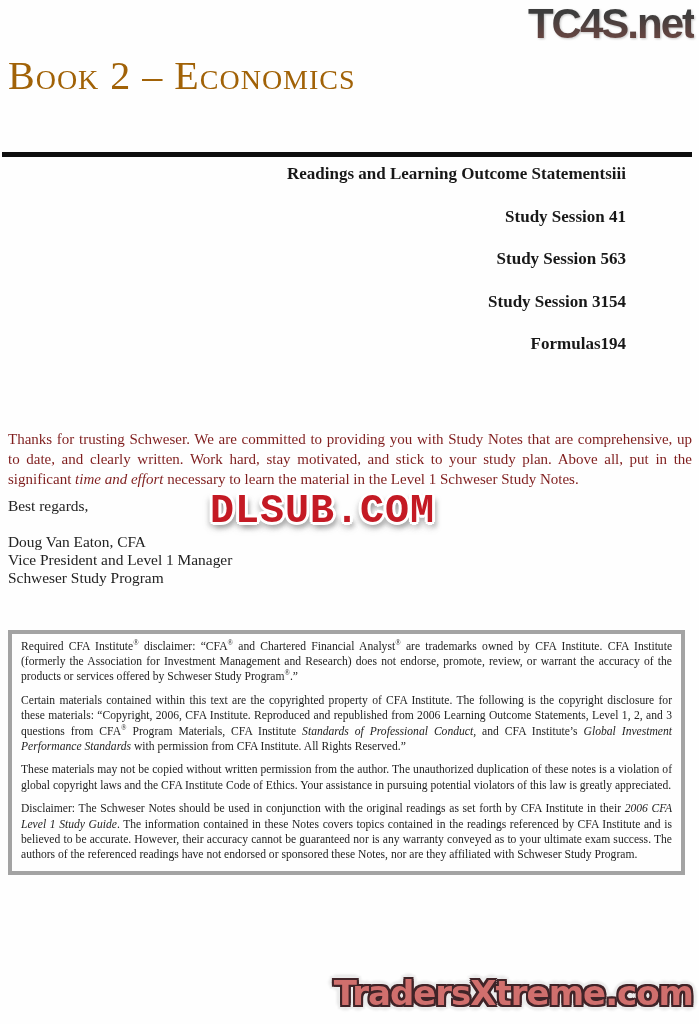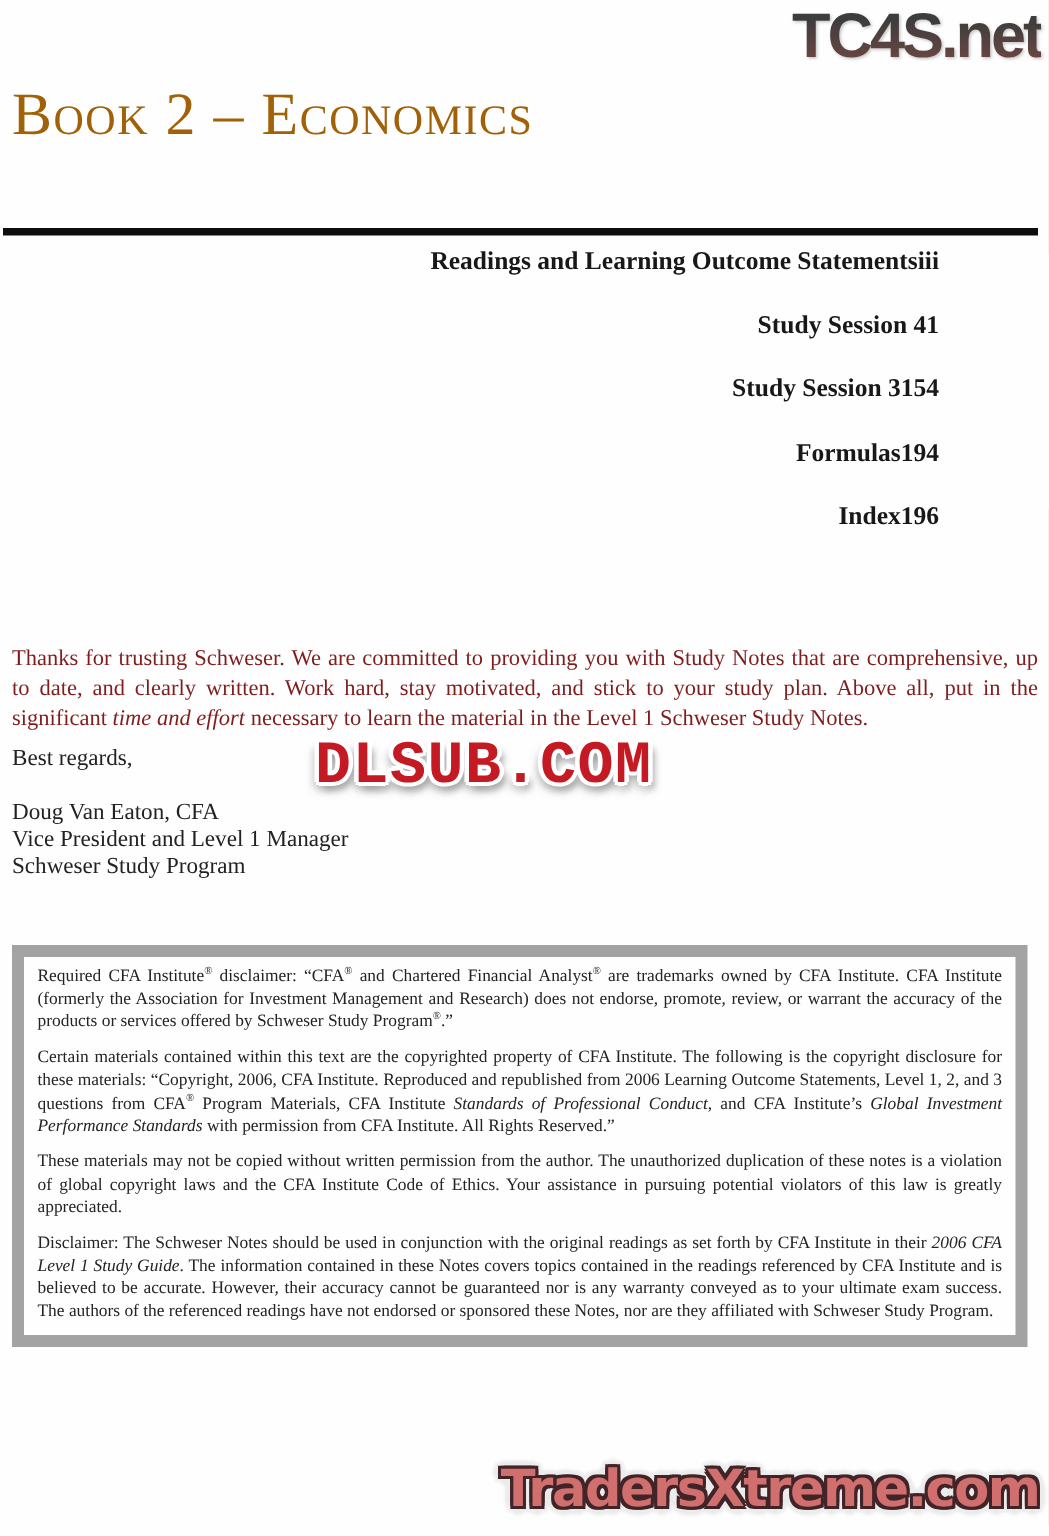--- a/index.html
+++ b/index.html
@@ -80,21 +80,21 @@
       -3px 0 0 #fff, 3px 0 0 #fff, 0 -3px 0 #fff, 0 3px 0 #fff,
       4px 5px 5px rgba(140,140,140,.75),
       -4px 4px 5px rgba(160,160,160,.5),
       0 6px 6px rgba(150,150,150,.5);
   }
 
   
   .disclaimer-box{
     position:absolute;top:630px;left:8px;width:677px;
     box-sizing:border-box;
-    border:8px solid #a3a3a3;
+    border:4px solid #a3a3a3;
     padding:5px 9px 9px 9px;
     font-size:11.6px;line-height:15.2px;color:#232323;
     text-align:justify;
   }
   .disclaimer-box p{margin:0 0 8.5px 0;}
   .disclaimer-box p:last-child{margin-bottom:0;}
   .run-i{font-style:italic;}
   .run-sup{font-size:.62em;vertical-align:super;line-height:0;}
 
   
@@ -125,30 +125,30 @@
   <div class="toc">
     <div class="toc-row">
       <span class="toc-label">Readings and Learning Outcome Statements</span>
       <span class="toc-page">iii</span>
     </div>
     <div class="toc-row">
       <span class="toc-label">Study Session 4</span>
       <span class="toc-page">1</span>
     </div>
     <div class="toc-row">
+      <span class="toc-label">Study Session 5</span>
+      <span class="toc-page">63</span>
+    </div>
+    <div class="toc-row">
       <span class="toc-label">Study Session 3</span>
       <span class="toc-page">154</span>
     </div>
     <div class="toc-row">
       <span class="toc-label">Formulas</span>
       <span class="toc-page">194</span>
-    </div>
-    <div class="toc-row">
-      <span class="toc-label">Index</span>
-      <span class="toc-page">196</span>
     </div>
   </div>
 
   <div class="letter-body"><span>Thanks for trusting Schweser. We are committed to providing you with Study Notes that are comprehensive, up to date, and clearly written. Work hard, stay motivated, and stick to your study plan. Above all, put in the significant </span><span class="run-i">time and effort</span><span> necessary to learn the material in the Level 1 Schweser Study Notes.</span></div>
 
   <div class="letter-closing">Best regards,</div>
 
   <div class="watermark-dlsub">DLSUB.COM</div>
 
   <div class="signature">

